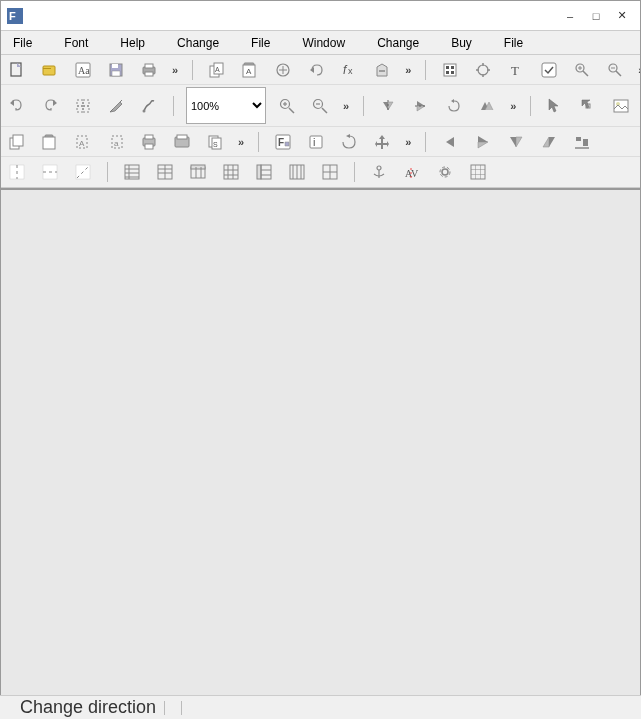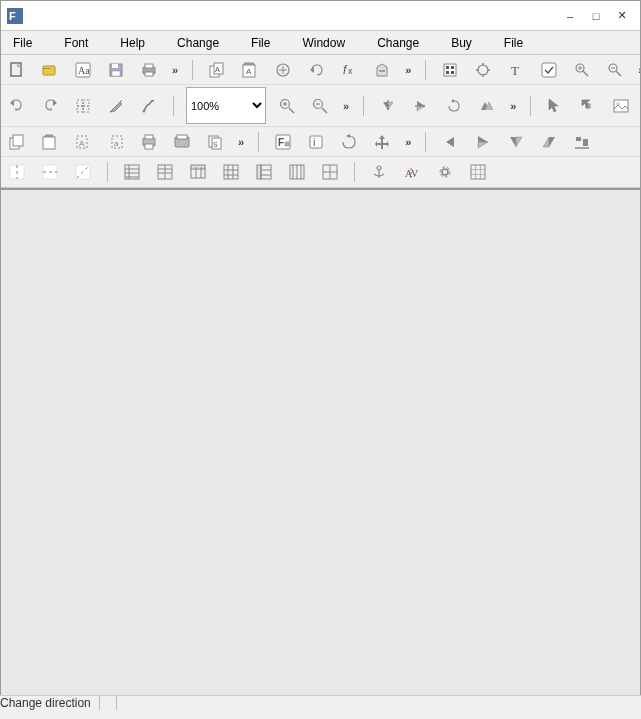--- a/index.html
+++ b/index.html
@@ -135,23 +135,23 @@
       min-width: 80px;
       cursor: pointer;
     }
 
     
     .status-bar {
       height: 24px;
       background: #f0f0f0;
       border-top: 1px solid #ccc;
       display: flex;
-      align-items: flex-start;
-      padding: 0 0;
-      font-size: 12px;
+      align-items: center;
+      padding: 0 20px;
+      font-size: 18px;
       color: #333;
       position: absolute;
       bottom: 0;
       left: 0;
       right: 0;
     }
     .status-divider {
       width: 1px;
       height: 14px;
       background: #bbb;

